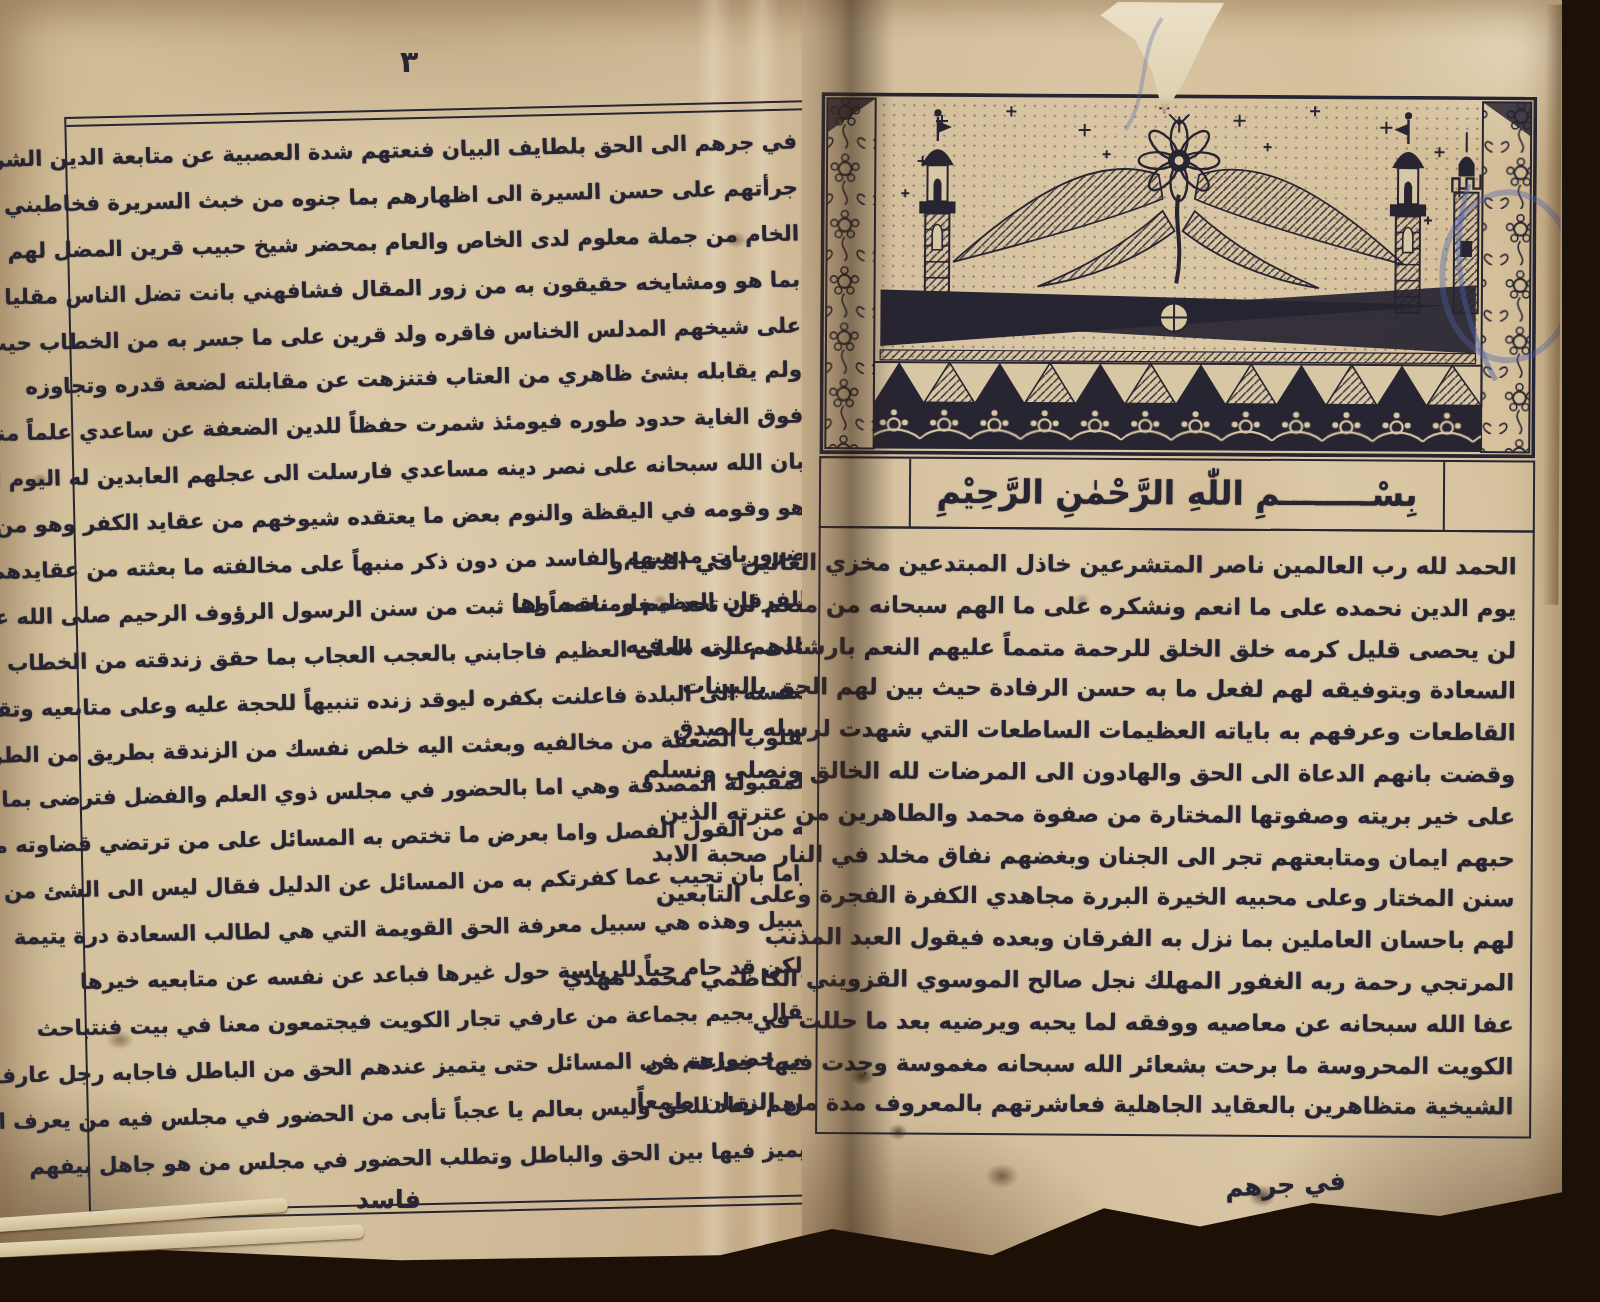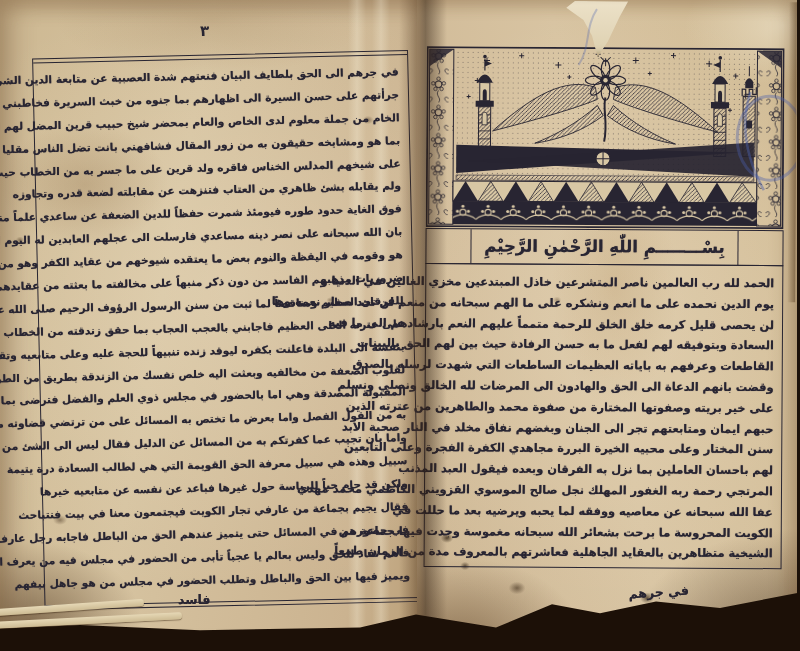--- a/index.html
+++ b/index.html
@@ -17,21 +17,21 @@
     left:0;width:420px;
     background:
       radial-gradient(120px 90px at 85px 185px, rgba(125,90,50,.25), transparent 70%),
       radial-gradient(160px 120px at 30px 625px, rgba(70,45,22,.55), transparent 70%),
       radial-gradient(220px 80px at 210px 20px, rgba(135,100,58,.22), transparent 70%),
       radial-gradient(520px 420px at 55% 45%, rgba(255,246,225,.22), transparent 72%),
       linear-gradient(100deg,#cdb892,#d6c3a0 40%,#cbb390 85%,#b99e77);
     box-shadow:inset 14px 0 22px rgba(90,60,30,.25), inset 0 10px 16px rgba(110,75,40,.25);
   }
   .page-right{
-    left:417px;width:380px;
+    left:401px;width:380px;
     background:
       radial-gradient(90px 170px at 52% 44%, rgba(160,120,65,.20), transparent 70%),
       radial-gradient(150px 90px at 96% 4%, rgba(242,233,210,.55), transparent 65%),
       radial-gradient(240px 170px at 100% 100%, rgba(55,35,18,.6), transparent 72%),
       radial-gradient(170px 120px at 12% 99%, rgba(80,52,25,.5), transparent 72%),
       radial-gradient(420px 430px at 55% 50%, rgba(255,244,222,.20), transparent 75%),
       linear-gradient(260deg,#d0ba93,#d8c4a2 50%,#cdb693);
     box-shadow:inset -10px 0 18px rgba(100,68,35,.28), inset 0 8px 14px rgba(120,85,45,.2);
   }
   .spots{position:absolute;inset:0;pointer-events:none;}

